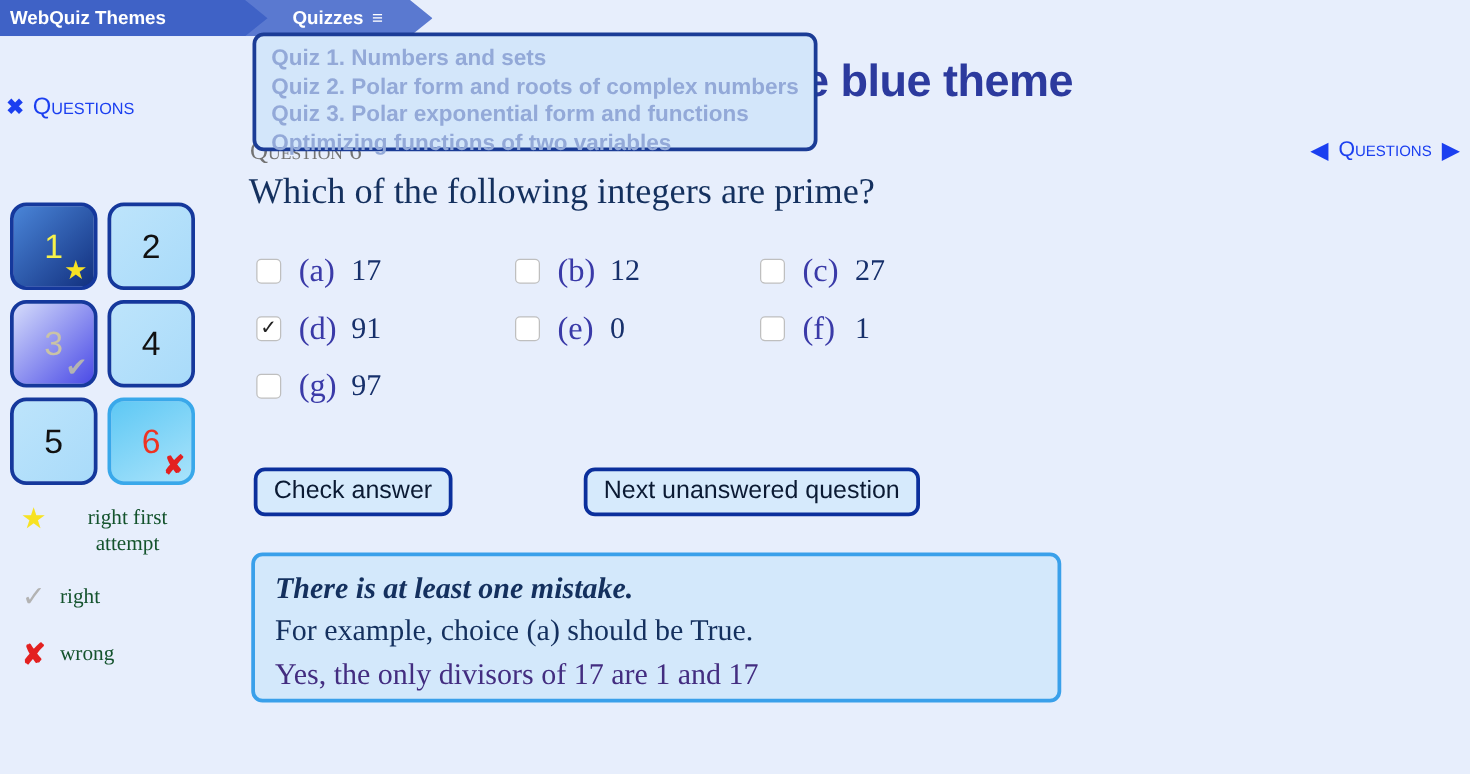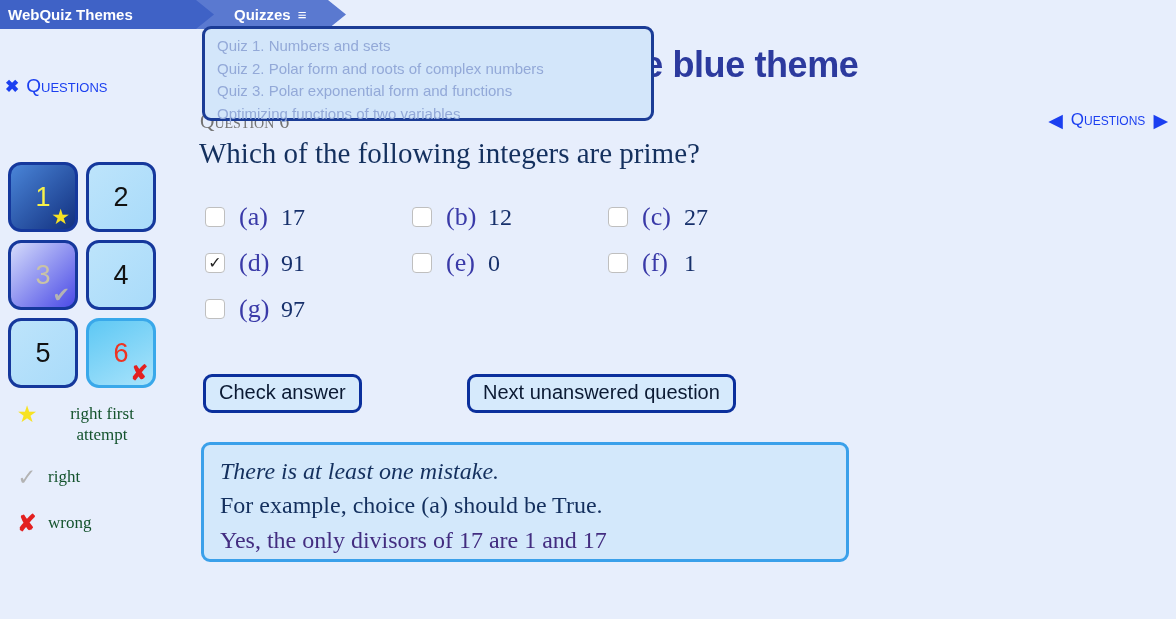--- a/index.html
+++ b/index.html
@@ -47,21 +47,21 @@
   
   #dropdown {
     position: absolute; left: 202px; top: 26px; width: 452px; height: 95px;
     background: #d3e6fa;
     border: 3px solid #1b3c96;
     border-radius: 9px;
     padding: 6px 0 0 12px;
     z-index: 30;
   }
   .menu-item {
-    font-size: 15px; font-weight: normal; color: #93a9d8;
+    font-size: 18px; font-weight: bold; color: #93a9d8;
     line-height: 22.5px; white-space: nowrap; cursor: pointer;
   }
 
   
   #page-title {
     position: absolute; left: 600px; top: 44px;
     font-size: 36px; font-weight: bold; color: #2c3a9e;
     letter-spacing: -0.4px; z-index: 5;
   }
 
@@ -159,21 +159,21 @@
   #btn-next  { left: 467px; top: 374px; }
 
   
   #feedback {
     position: absolute; left: 201px; top: 442px;
     width: 648px; height: 120px;
     background: #d3e8fb; border: 3px solid #3aa0ea; border-radius: 9px;
     padding: 10px 0 0 16px;
     font-family: "Liberation Serif", serif;
   }
-  #fb-line1 { font-size: 24px; font-style: italic; font-weight: normal; color: #14305e; line-height: 33px; }
+  #fb-line1 { font-size: 24px; font-style: italic; font-weight: bold; color: #14305e; line-height: 33px; }
   #fb-line2 { font-size: 24px; color: #14305e; line-height: 35px; }
   #fb-line3 { font-size: 24px; color: #432d80; line-height: 35px; }
 </style>
 </head>
 <body>
 
 <div id="page">
 
   <div id="navbar">
     <div class="crumb" id="crumb0">

